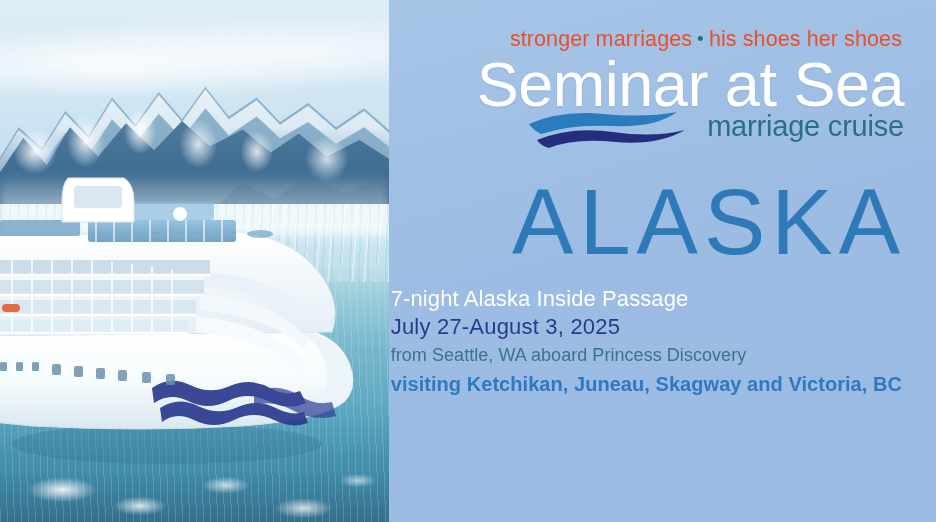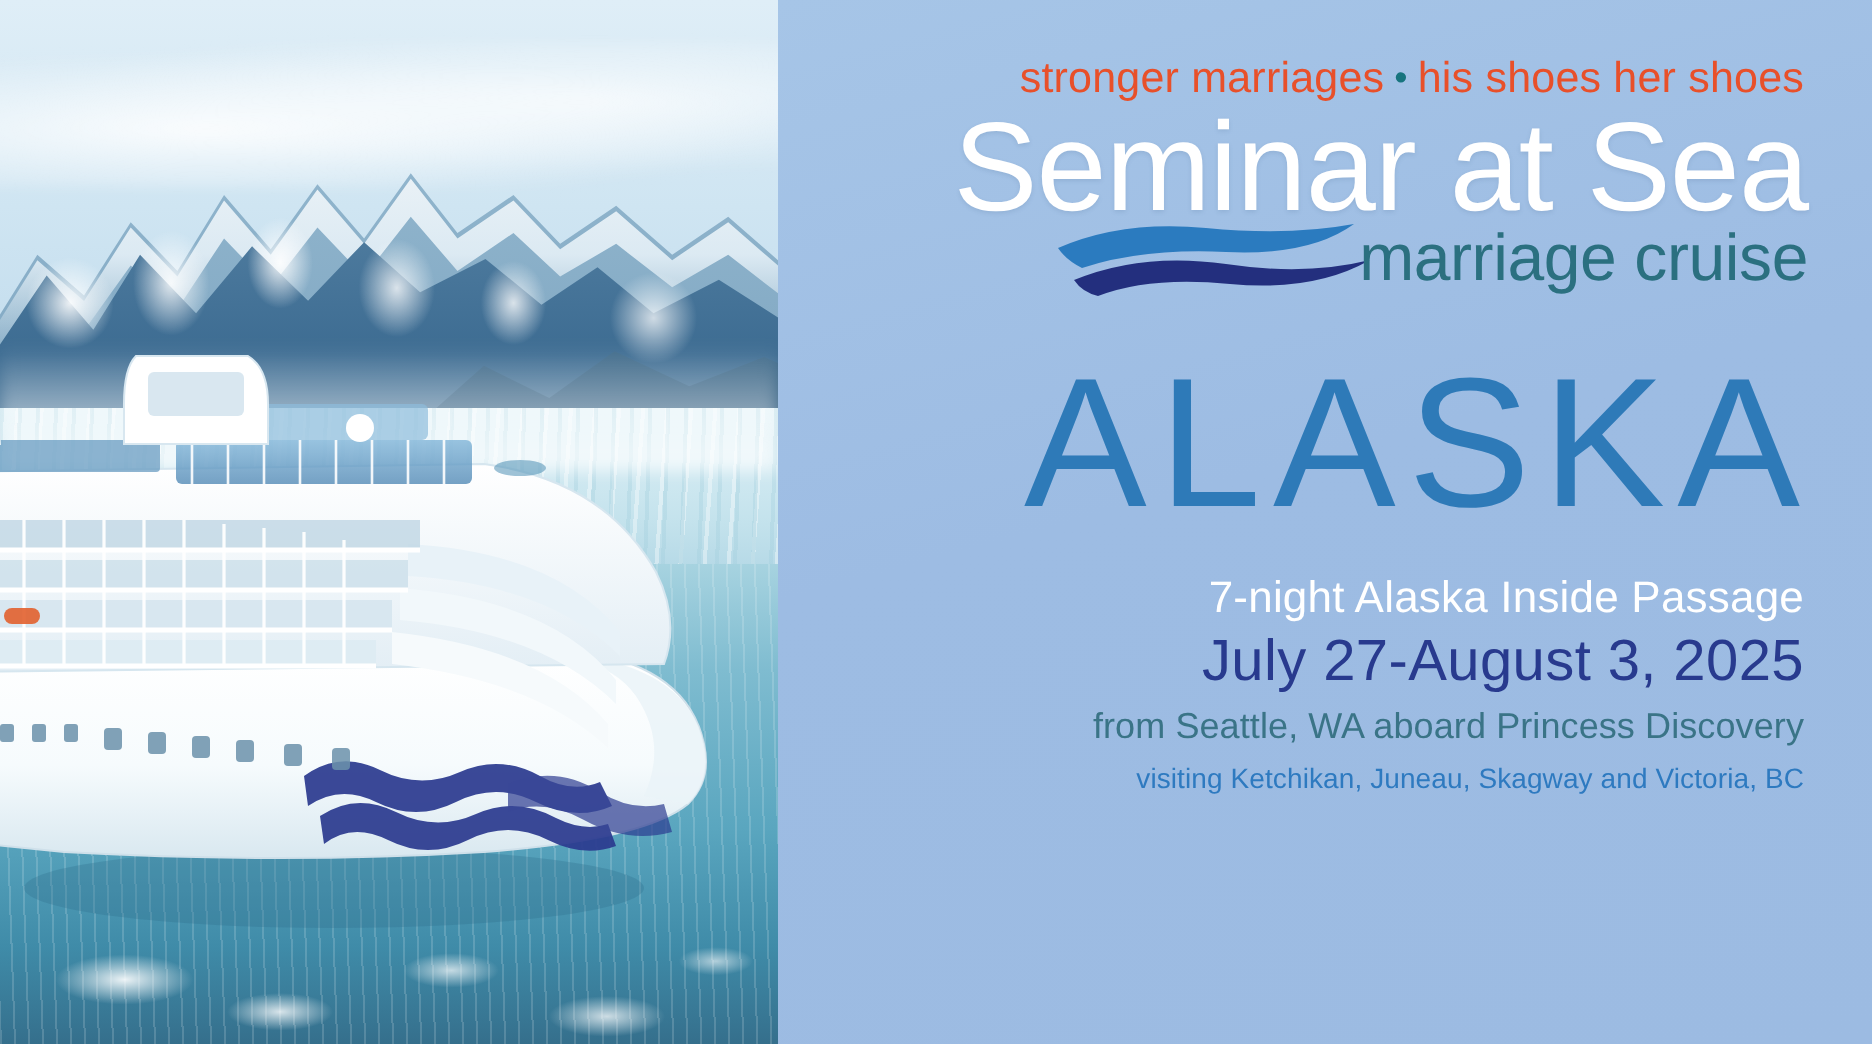--- a/index.html
+++ b/index.html
@@ -120,48 +120,48 @@
     font-size:63px; line-height:1.02;
     font-weight:300; color:#ffffff;
     letter-spacing:-.5px; white-space:nowrap;
     text-shadow:0 1px 2px rgba(80,110,150,.18);
   }
 
   .swoosh { position:absolute; left:138px; top:106px; width:175px; height:46px; }
 
   .subbrand {
     position:absolute; right:32px; top:110px;
-    font-size:33px; font-weight:300;
+    font-size:29px; font-weight:300;
     color:#2b7080; letter-spacing:-.2px; white-space:nowrap;
   }
 
   .destination {
     position:absolute; right:30px; top:176px;
     font-size:92px; line-height:1;
     font-weight:300; color:#2e7ab8;
     letter-spacing:6px; white-space:nowrap;margin-left:16px;
   }
 
-  .info { position:absolute; right:34px; top:286px; text-align:right; width:auto; }
+  .info { position:absolute; right:34px; top:286px; text-align:left; width:auto; }
   .line-nights {
     font-size:22px; color:#ffffff; font-weight:400;
     letter-spacing:.1px; white-space:nowrap; line-height:1.18;
   }
   .line-dates {
-    font-size:29px; color:#283a8e; font-weight:300;
+    font-size:22px; color:#283a8e; font-weight:300;
     letter-spacing:.2px; white-space:nowrap; line-height:1.22;
     margin-top:2px;
   }
   .line-from {
     font-size:18px; color:#3a7487; font-weight:400;
     letter-spacing:.05px; white-space:nowrap; line-height:1.2;
     margin-top:4px;
   }
   .line-visiting {
-    font-size:14px; color:#2e7ac0; font-weight:400;
+    font-size:20px; color:#2e7ac0; font-weight:700;
     letter-spacing:.05px; white-space:nowrap; line-height:1.2;
     margin-top:6px;
   }
 
   .contact { position:absolute; right:34px; top:412px; text-align:right; }
   .contact div {
     font-size:18.5px; color:#3f56a8; font-weight:400;
     letter-spacing:.1px; white-space:nowrap; line-height:1.42;
   }
 </style>

